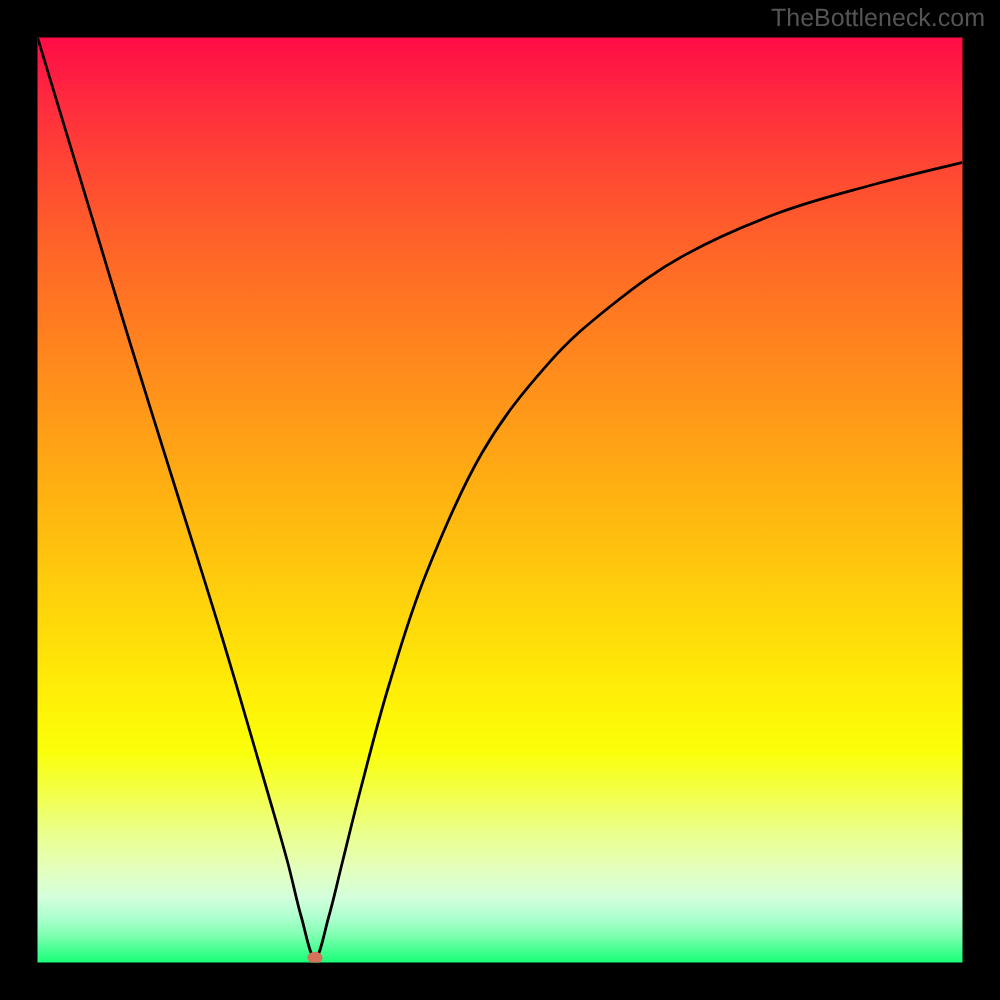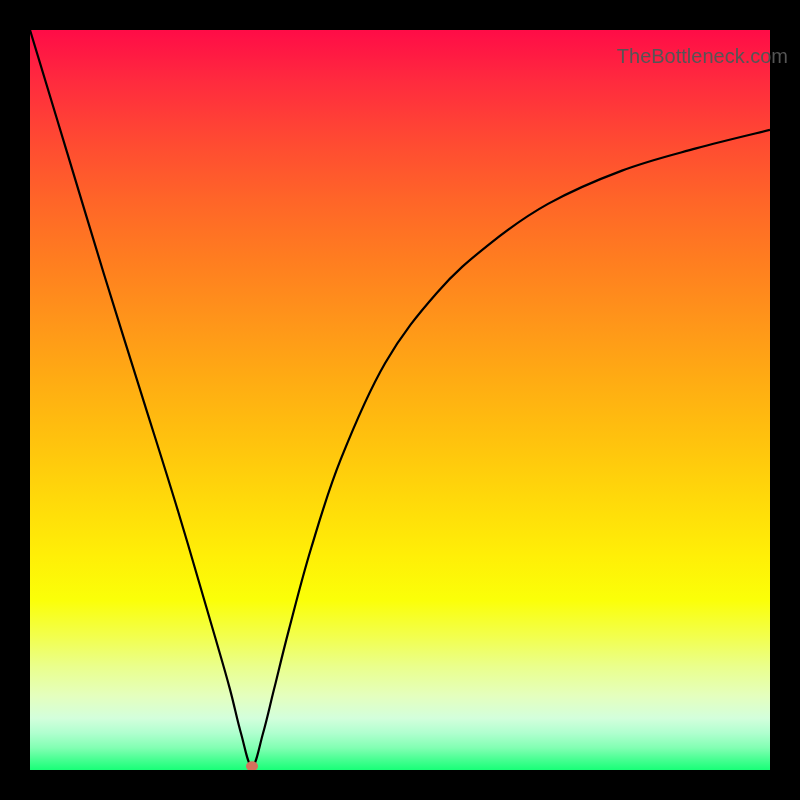--- a/index.html
+++ b/index.html
@@ -11,21 +11,20 @@
     font-family: Arial, Helvetica, sans-serif;
   }
   .watermark {
     position: absolute;
     top: 4px;
     right: 12px;
     color: #555;
     font-size: 20px;
     font-weight: 500;
     z-index: 10;
-    margin-top: 41px;
   }
   .plot-area {
     position: absolute;
     left: 30px;
     top: 30px;
     width: 740px;
     height: 740px;
   }
   .gradient-bg {
     position: absolute;

